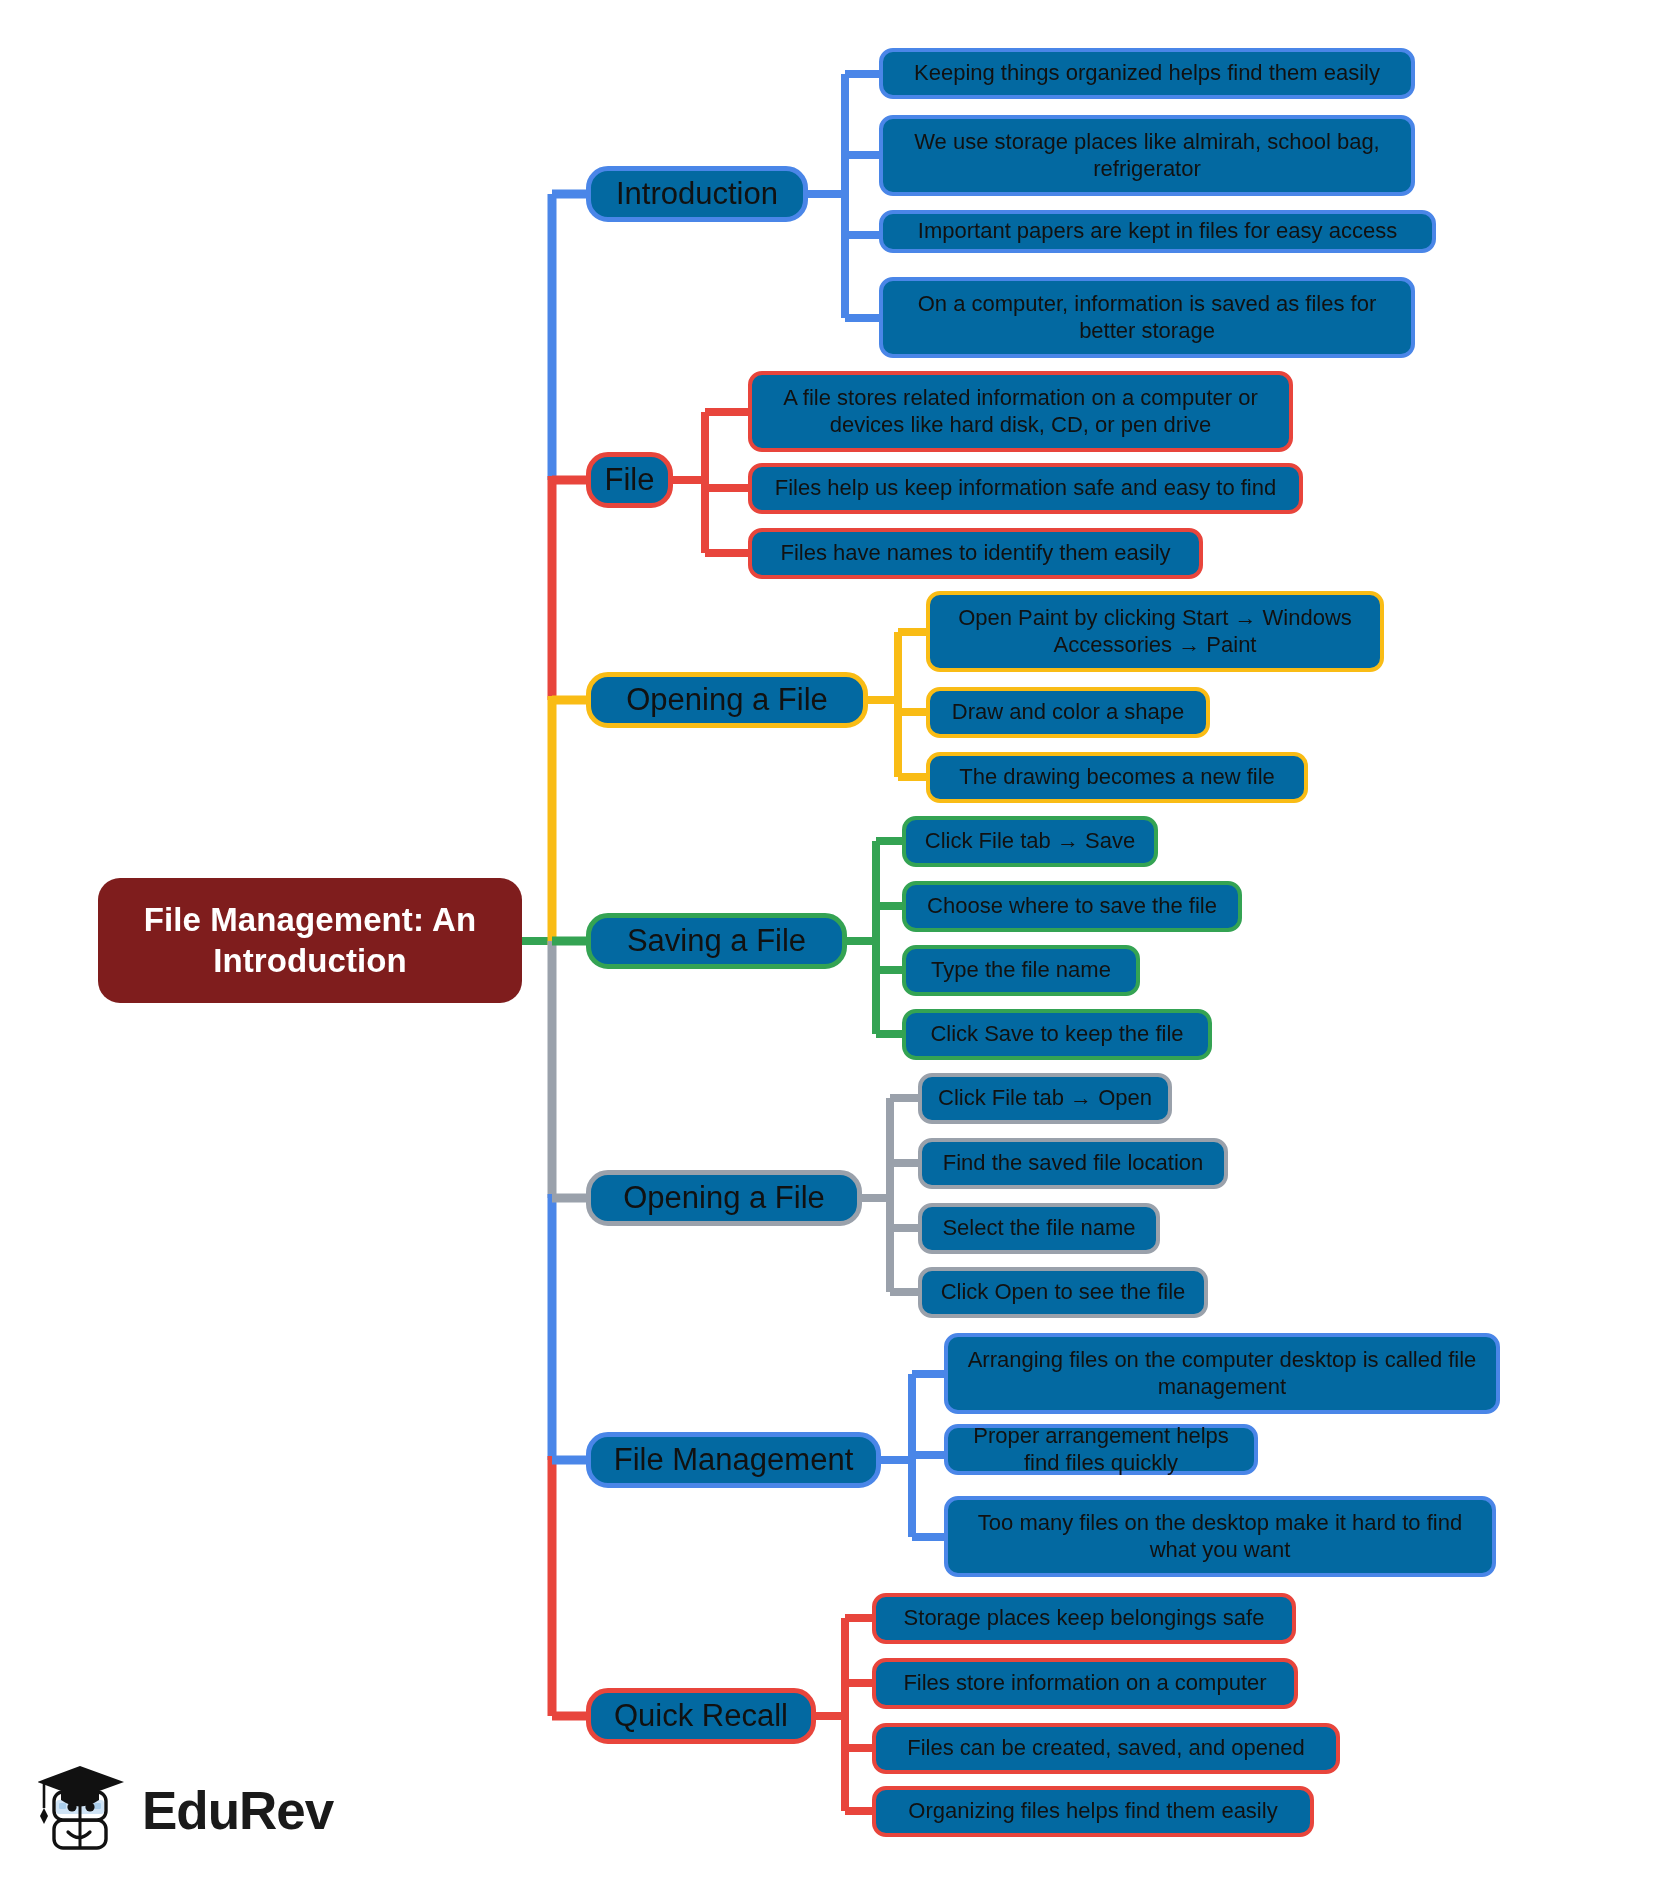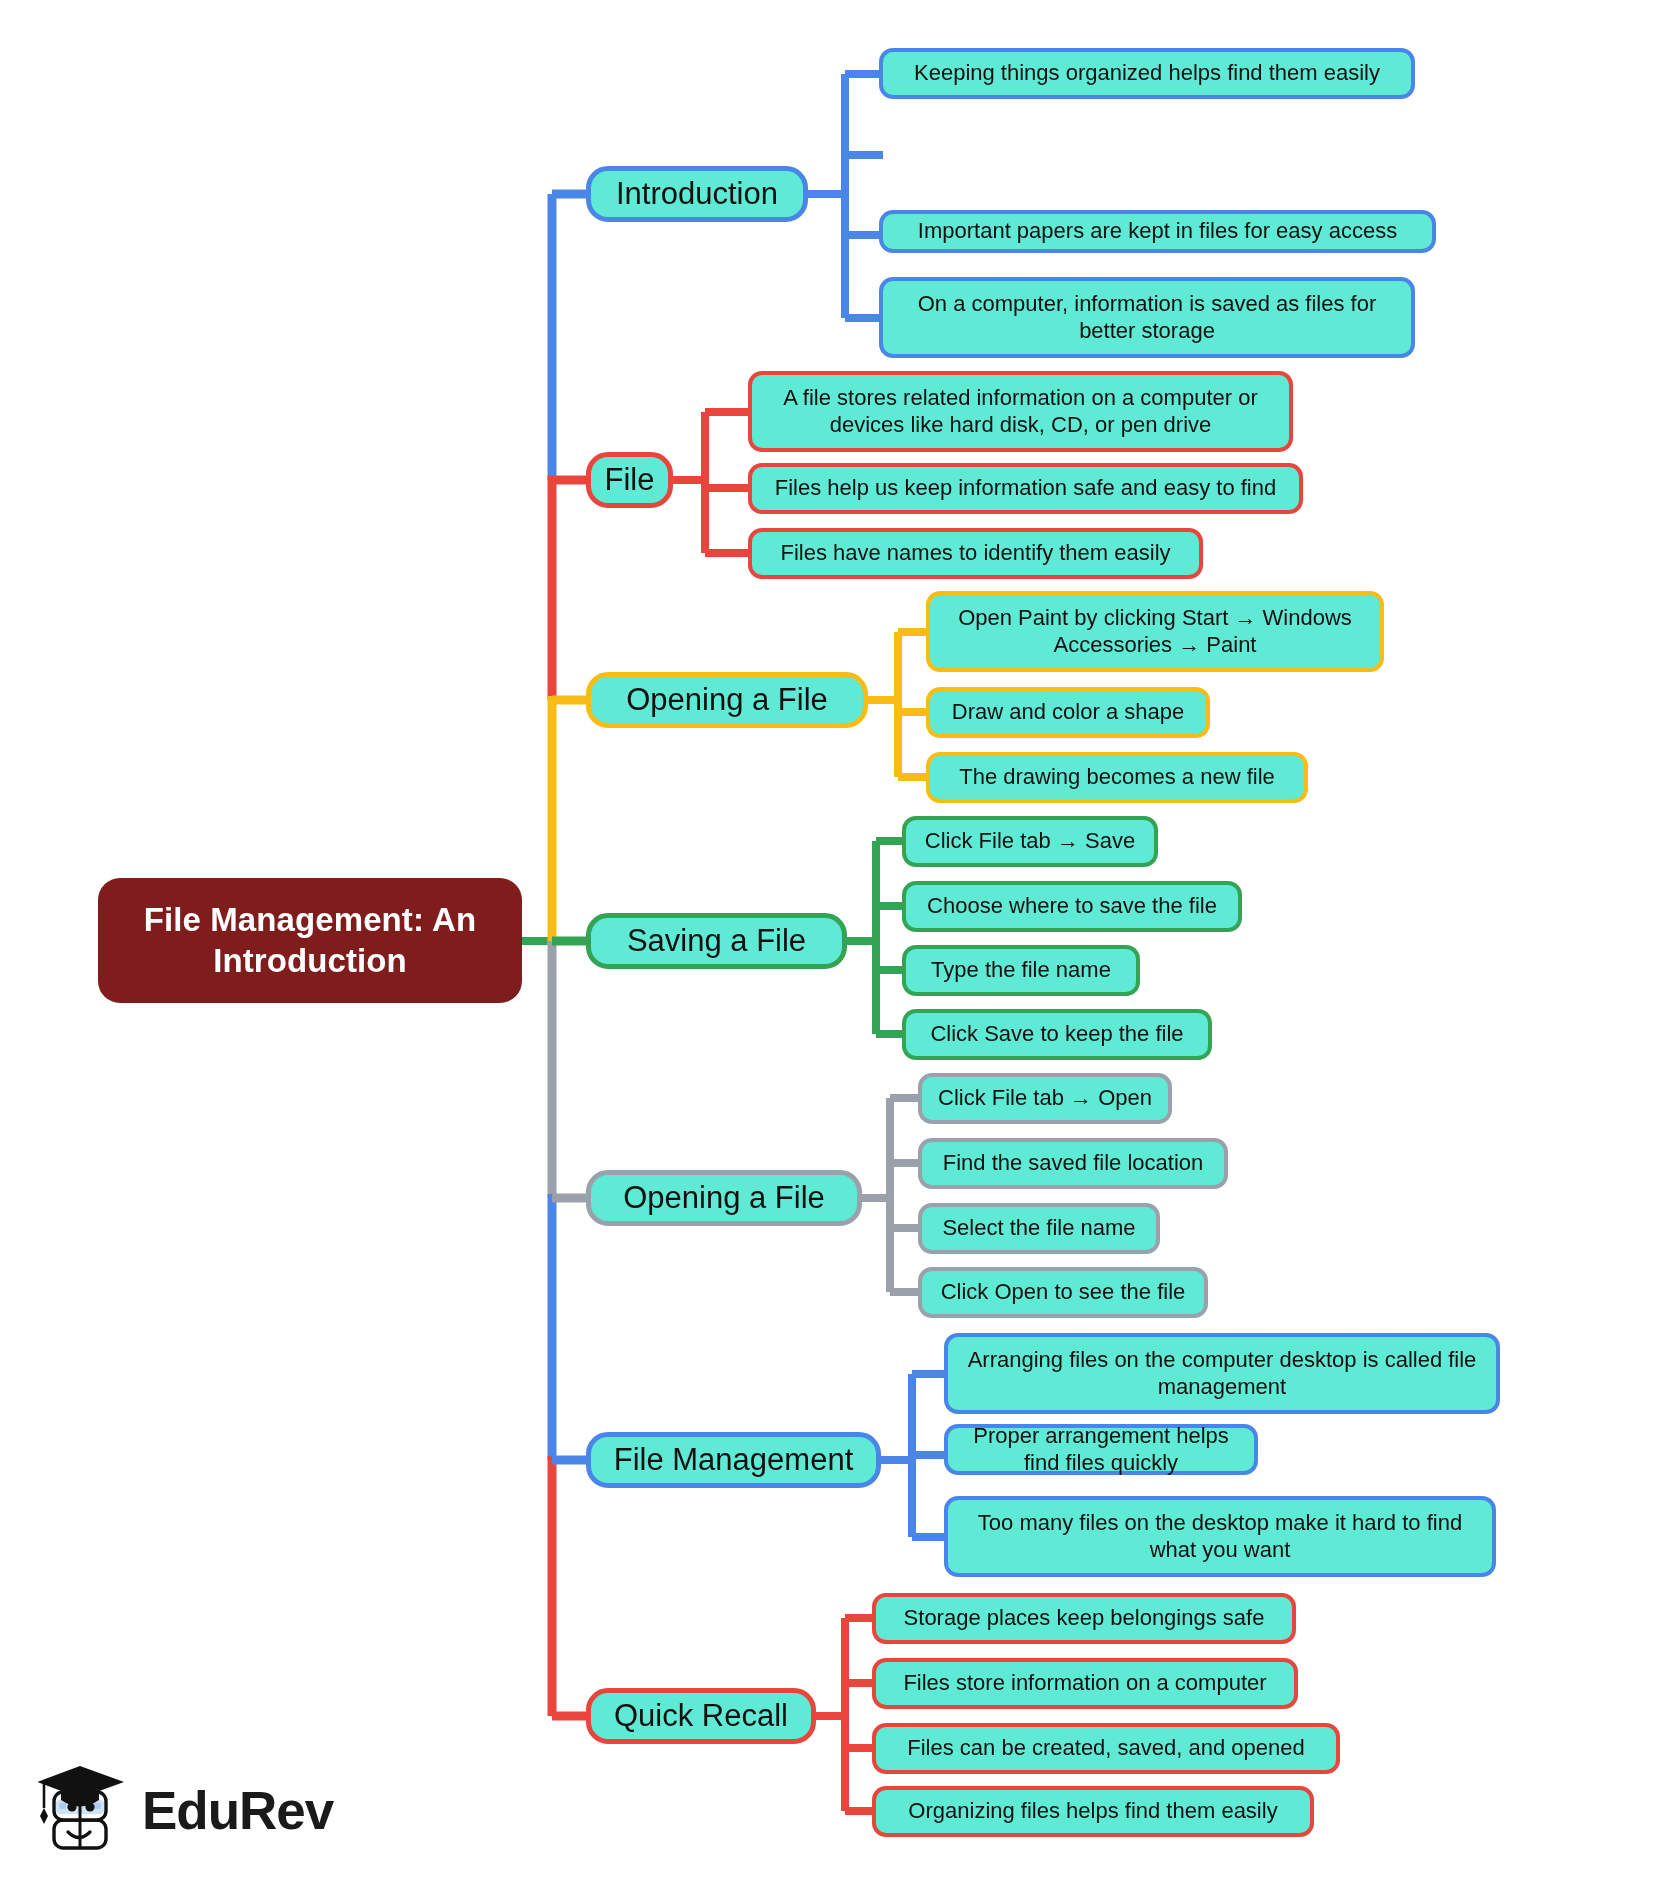--- a/index.html
+++ b/index.html
@@ -12,21 +12,21 @@
 
   
   #wires{position:absolute;left:0;top:0;width:1660px;height:1882px;}
 
   
   .node{
     position:absolute;
     box-sizing:border-box;
     display:flex;align-items:center;justify-content:center;
     text-align:center;
-    background:#5eead4;
+    background:#0369a1;
     border-style:solid;
     line-height:1.22;
     color:#111111;
   }
 
   
   .root{
     background:#7f1d1d;color:#ffffff;
     border:none;border-radius:22px;
     font-size:33px;font-weight:bold;
@@ -128,20 +128,21 @@
     <path d="M845 1683 L876 1683" stroke="#E8453C" stroke-width="8" fill="none"></path>
     <path d="M845 1748 L876 1748" stroke="#E8453C" stroke-width="8" fill="none"></path>
     <path d="M845 1811 L876 1811" stroke="#E8453C" stroke-width="8" fill="none"></path>
   </svg>
 
   <div class="node root" style="left:98px;top:878px;width:424px;height:125px;">File Management: An Introduction</div>
 
   <div class="node branch c-blue" style="left:586px;top:166px;width:222px;height:56px;">Introduction</div>
 
   <div class="node leaf c-blue" style="left:879px;top:48px;width:536px;height:51px;">Keeping things organized helps find them easily</div>
+  <div class="node leaf c-blue" style="left:879px;top:115px;width:536px;height:81px;">We use storage places like almirah, school bag, refrigerator</div>
   <div class="node leaf c-blue" style="left:879px;top:210px;width:557px;height:43px;">Important papers are kept in files for easy access</div>
   <div class="node leaf c-blue" style="left:879px;top:277px;width:536px;height:81px;">On a computer, information is saved as files for better storage</div>
 
   <div class="node branch c-red" style="left:586px;top:452px;width:87px;height:56px;">File</div>
 
   <div class="node leaf c-red" style="left:748px;top:371px;width:545px;height:81px;">A file stores related information on a computer or devices like hard disk, CD, or pen drive</div>
   <div class="node leaf c-red" style="left:748px;top:463px;width:555px;height:51px;">Files help us keep information safe and easy to find</div>
   <div class="node leaf c-red" style="left:748px;top:528px;width:455px;height:51px;">Files have names to identify them easily</div>
 
   <div class="node branch c-yellow" style="left:586px;top:672px;width:282px;height:56px;">Opening a File</div>

